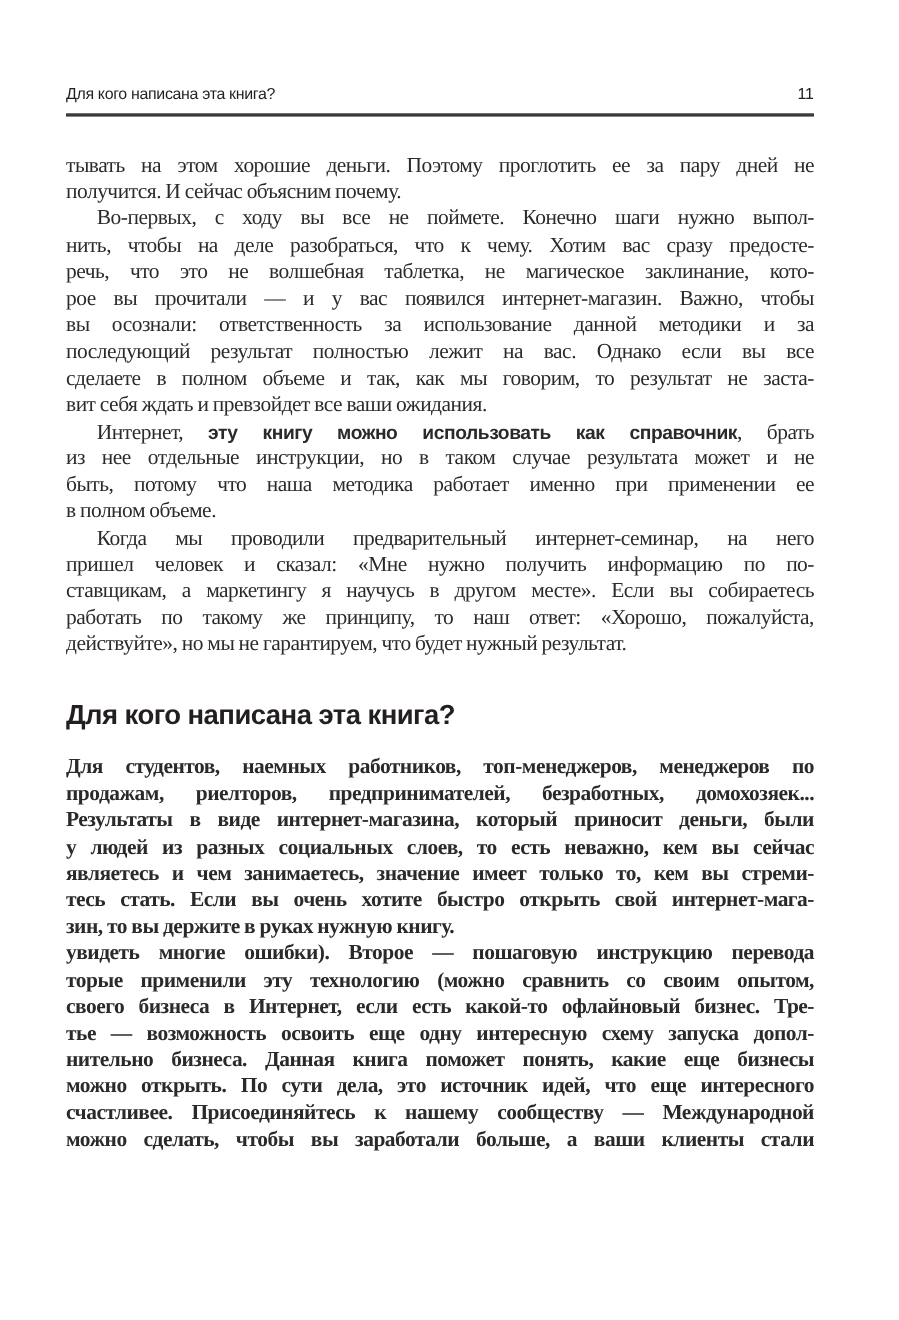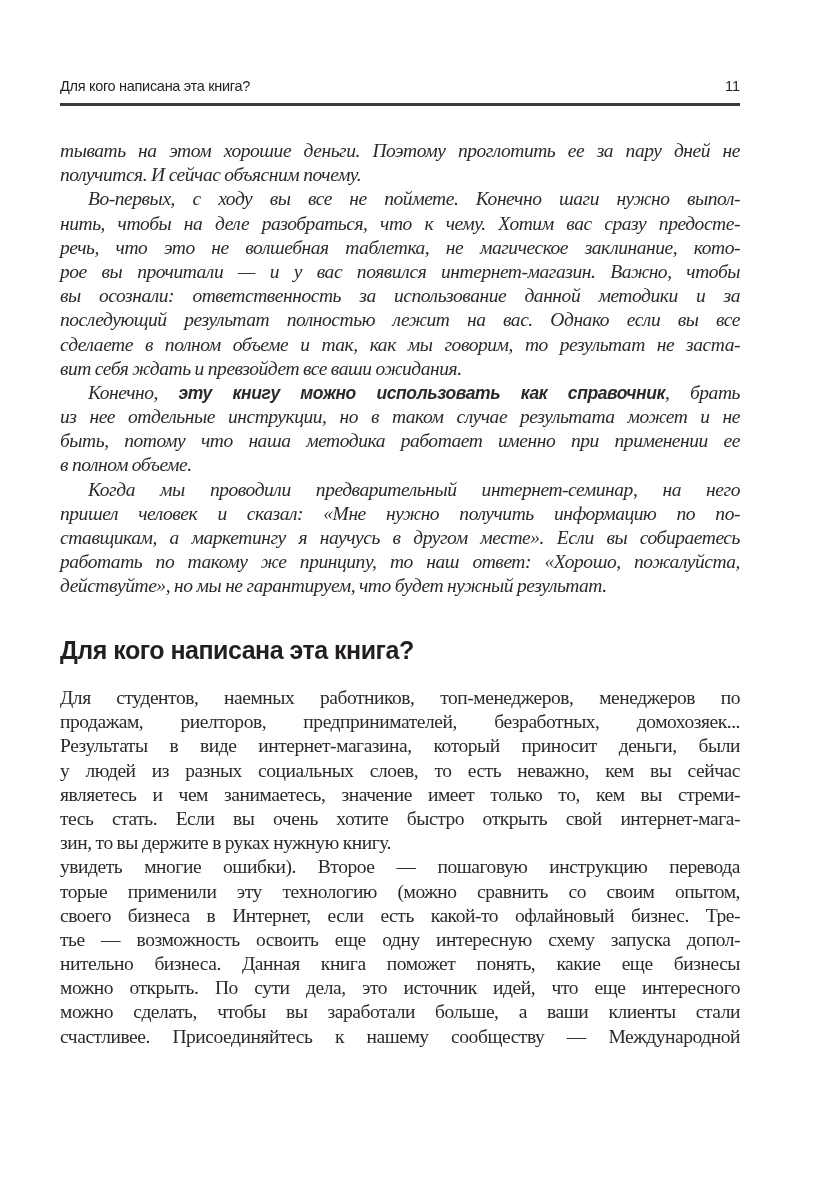--- a/index.html
+++ b/index.html
@@ -87,71 +87,71 @@
   </style>
 </head>
 <body>
 
 <div class="running-header">
   <span class="title">Для кого написана эта книга?</span>
   <span class="page-num">11</span>
 </div>
 <div class="header-rule"></div>
 
-<div class="body-text" style="top:139px;font-style:italic;">
+<div class="body-text" style="top:139px;">
 
   <div>
     <span class="line">тывать на этом хорошие деньги. Поэтому проглотить ее за пару дней не</span>
     <span class="line last">получится. И сейчас объясним почему.</span>
   </div>
 
   <div>
     <span class="line indent">Во-первых, с ходу вы все не поймете. Конечно шаги нужно выпол-</span>
     <span class="line">нить, чтобы на деле разобраться, что к чему. Хотим вас сразу предосте-</span>
     <span class="line">речь, что это не волшебная таблетка, не магическое заклинание, кото-</span>
     <span class="line">рое вы прочитали — и у вас появился интернет-магазин. Важно, чтобы</span>
     <span class="line">вы осознали: ответственность за использование данной методики и за</span>
     <span class="line">последующий результат полностью лежит на вас. Однако если вы все</span>
     <span class="line">сделаете в полном объеме и так, как мы говорим, то результат не заста-</span>
     <span class="line last">вит себя ждать и превзойдет все ваши ожидания.</span>
   </div>
 
   <div>
-    <span class="line indent"><span>Конечно, </span><b>эту книгу можно использовать как справочник</b><span>, брать</span></span>
+    <span class="line indent"><span>Интернет, </span><b>эту книгу можно использовать как справочник</b><span>, брать</span></span>
     <span class="line">из нее отдельные инструкции, но в таком случае результата может и не</span>
     <span class="line">быть, потому что наша методика работает именно при применении ее</span>
     <span class="line last">в полном объеме.</span>
   </div>
 
   <div>
     <span class="line indent">Когда мы проводили предварительный интернет-семинар, на него</span>
     <span class="line">пришел человек и сказал: «Мне нужно получить информацию по по-</span>
     <span class="line">ставщикам, а маркетингу я научусь в другом месте». Если вы собираетесь</span>
     <span class="line">работать по такому же принципу, то наш ответ: «Хорошо, пожалуйста,</span>
     <span class="line last">действуйте», но мы не гарантируем, что будет нужный результат.</span>
   </div>
 </div>
 
 <div class="section-heading">Для кого написана эта книга?</div>
 
-<div class="body-text" style="top:686px;">
+<div class="body-text" style="top:686px;font-weight:bold;">
 
   <div>
     <span class="line">Для студентов, наемных работников, топ-менеджеров, менеджеров по</span>
     <span class="line">продажам, риелторов, предпринимателей, безработных, домохозяек...</span>
     <span class="line">Результаты в виде интернет-магазина, который приносит деньги, были</span>
     <span class="line">у людей из разных социальных слоев, то есть неважно, кем вы сейчас</span>
     <span class="line">являетесь и чем занимаетесь, значение имеет только то, кем вы стреми-</span>
     <span class="line">тесь стать. Если вы очень хотите быстро открыть свой интернет-мага-</span>
     <span class="line last">зин, то вы держите в руках нужную книгу.</span>
   </div>
 
   <div>
     <span class="line">увидеть многие ошибки). Второе — пошаговую инструкцию перевода</span>
     <span class="line">торые применили эту технологию (можно сравнить со своим опытом,</span>
     <span class="line">своего бизнеса в Интернет, если есть какой-то офлайновый бизнес. Тре-</span>
     <span class="line">тье — возможность освоить еще одну интересную схему запуска допол-</span>
     <span class="line">нительно бизнеса. Данная книга поможет понять, какие еще бизнесы</span>
     <span class="line">можно открыть. По сути дела, это источник идей, что еще интересного</span>
+    <span class="line">счастливее. Присоединяйтесь к нашему сообществу — Международной</span>
     <span class="line">можно сделать, чтобы вы заработали больше, а ваши клиенты стали</span>
-    <span class="line">счастливее. Присоединяйтесь к нашему сообществу — Международной</span>
   </div>
 </div>
 
 </body></html>

